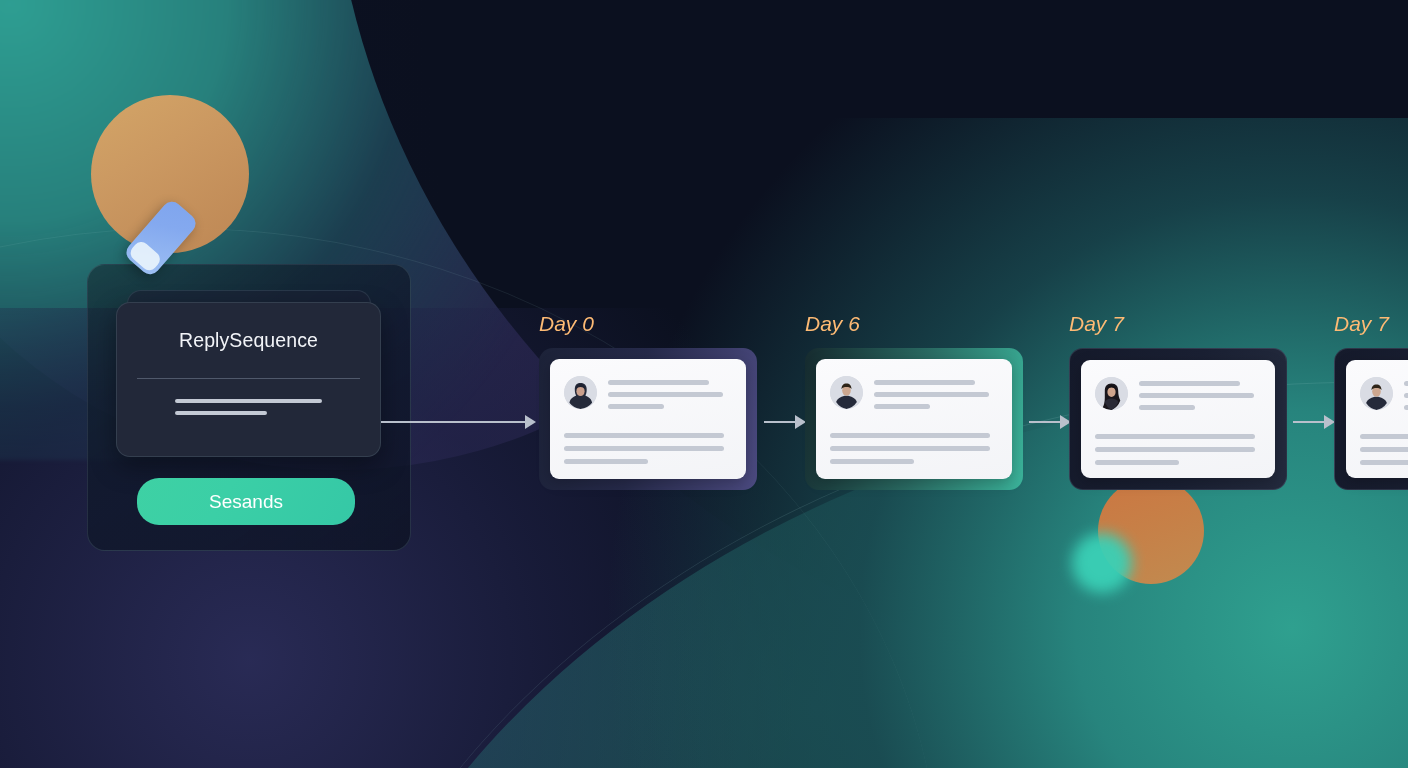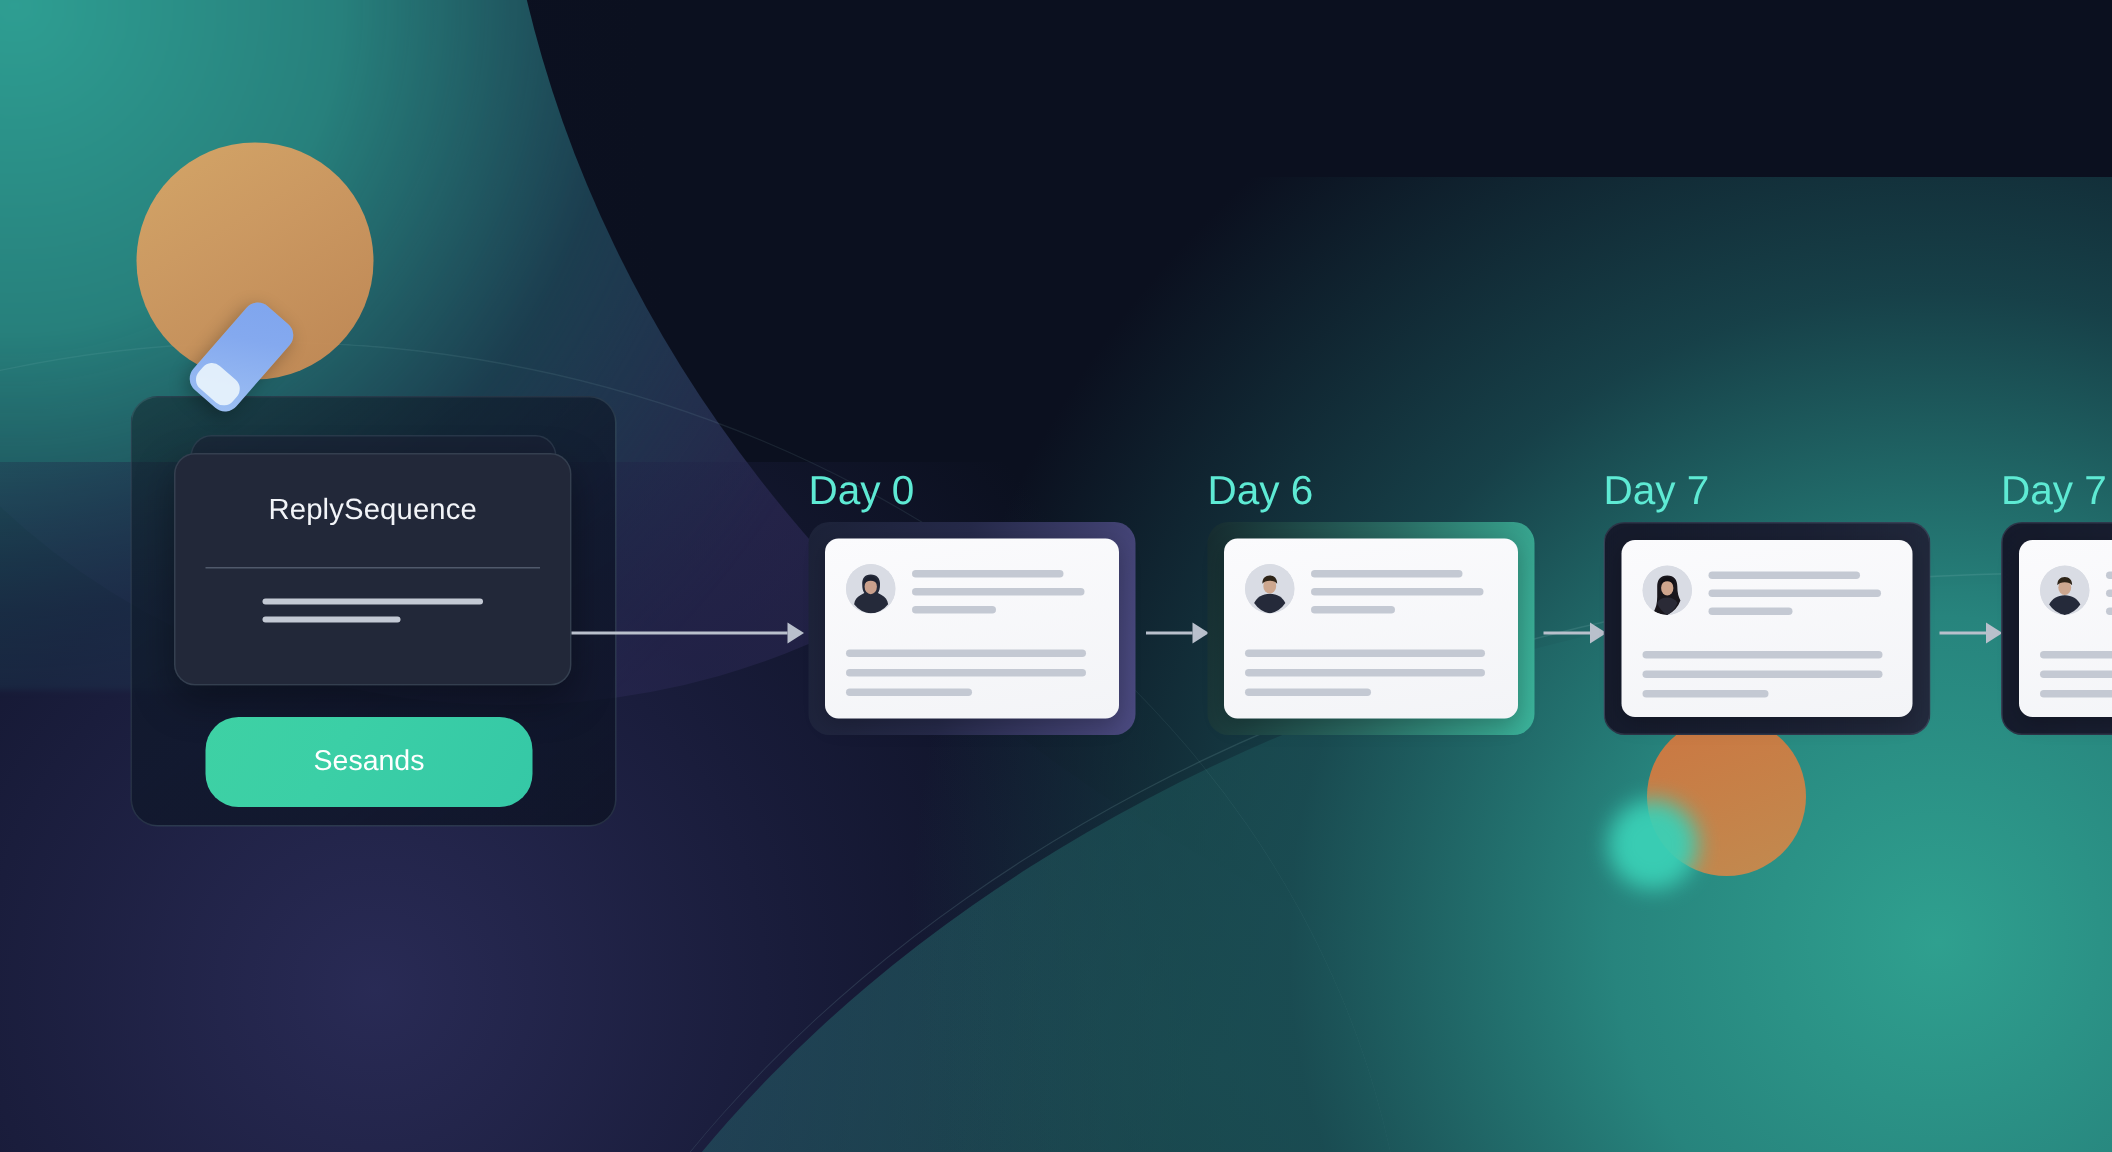--- a/index.html
+++ b/index.html
@@ -156,21 +156,21 @@
     position:absolute;
     height:4px; border-radius:2px;
     background:#c3c9d4;
   }
   .seq-line-1 { left:58px; top:96px; width:147px; }
   .seq-line-2 { left:58px; top:108px; width:92px; }
 
   .send-btn {
     position:absolute;
     left:137px; top:478px;
-    width:218px; height:60px;
+    width:218px; height:47px;
     border-radius:22px;
     background:linear-gradient(120deg, #3ed1a4 0%, #3bcfa6 40%, #35c8a6 100%);
     color:#ffffff;
     font-size:19px;
     display:flex; align-items:center; justify-content:center;
     border:none;
     cursor:pointer;
     font-family:"Liberation Sans", sans-serif;
   }
 
@@ -222,23 +222,24 @@
     background:rgba(232,243,252,0.92);
   }
 
   
   .timeline { position:absolute; left:0; top:0; width:1408px; height:768px; }
 
   .step { position:absolute; }
   .step-label {
     position:absolute;
     top:0; left:0;
-    color:#5eead4;
-    font-size:27px;
+    color:#fdba74;
+    font-size:21px;
     white-space:nowrap;
+    font-style:italic;
   }
   .step-frame {
     position:absolute;
     top:36px; left:0;
     width:218px; height:142px;
     border-radius:14px;
     padding:11px;
   }
   .frame-violet {
     background:linear-gradient(100deg, #1c2238 0%, #262a4a 45%, #4b4a80 100%);

